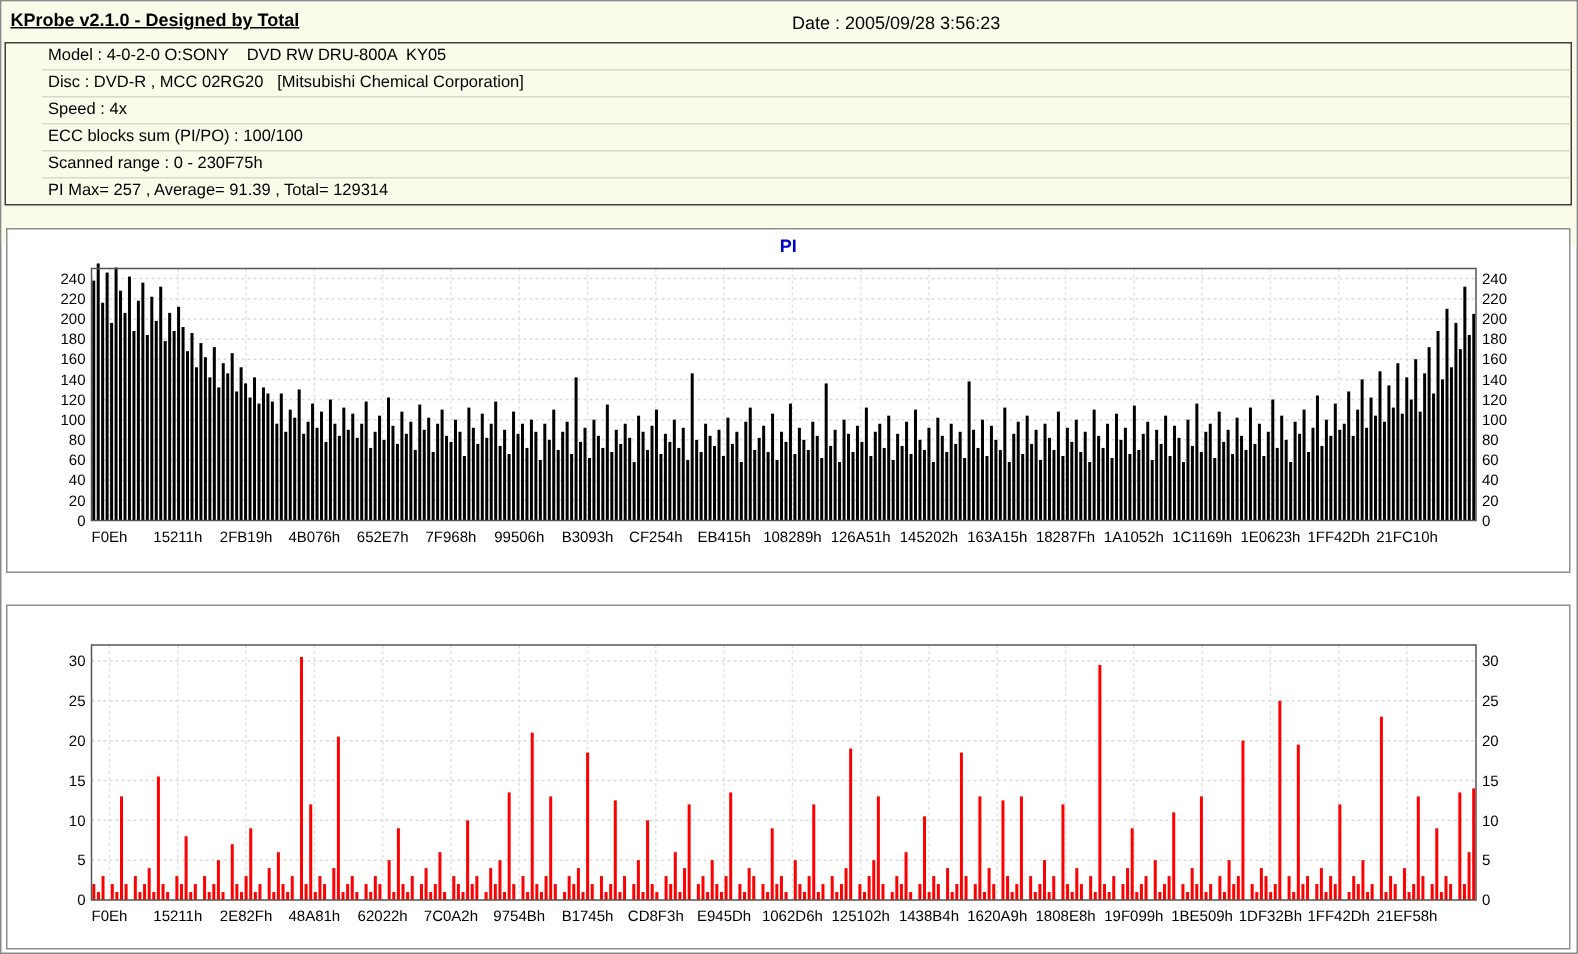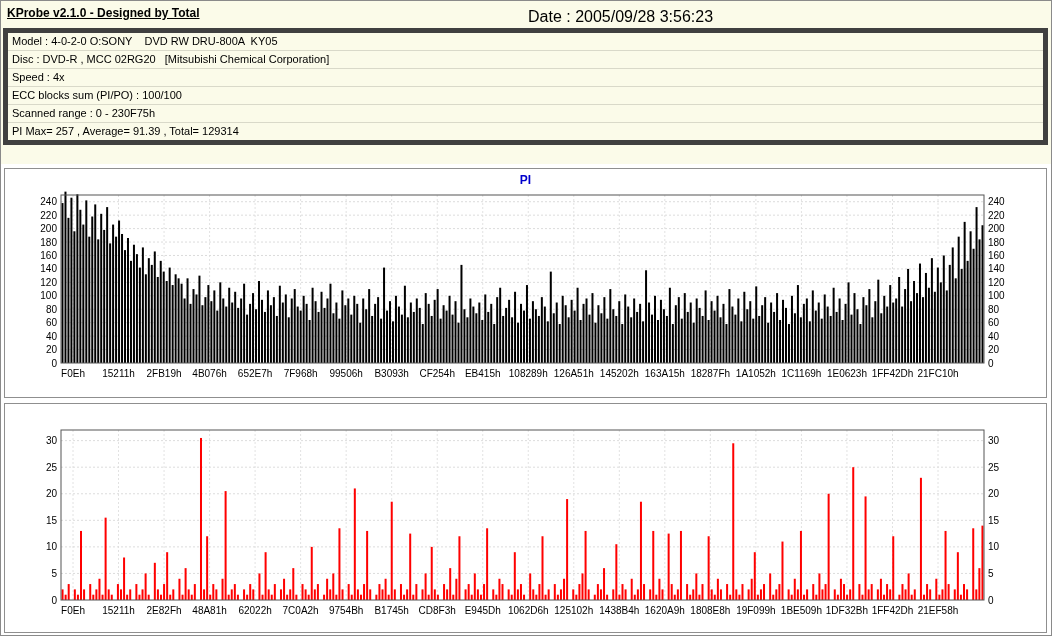--- a/index.html
+++ b/index.html
@@ -1,24 +1,24 @@
 <!DOCTYPE html>
 <html><head>
 <meta charset="utf-8">
 <style>
   html,body{margin:0;padding:0;background:#ffffff;font-family:"Liberation Sans",sans-serif;}
   .app{position:relative;width:1052px;height:636px;box-sizing:border-box;border:1px solid #8a8a8a;background:#ffffff;overflow:hidden;}
   .header{position:absolute;left:0;top:0;width:100%;height:163px;background:#fbfbe9;}
   .app-title{position:absolute;left:6px;top:5px;font-size:12px;font-weight:bold;text-decoration:underline;color:#000;}
-  .scan-date{position:absolute;left:527px;top:7px;font-size:16px;color:#000;}
-  .infobox{position:absolute;left:2px;top:27px;right:3px;border:5px solid #404040;}
+  .scan-date{position:absolute;left:527px;top:7px;font-size:12px;color:#000;}
+  .infobox{position:absolute;left:2px;top:27px;right:3px;border:1px solid #404040;padding-left:24px;}
   .inforow{height:17px;line-height:17px;font-size:11px;padding-left:4px;white-space:pre;border-bottom:1px solid #d9d9c9;color:#000;}
   .inforow:last-child{border-bottom:none;}
   .chart-panel{position:absolute;left:3px;width:1043px;background:#ffffff;border:1px solid #8f8f8f;box-sizing:border-box;}
-  #pi-panel{top:167px;height:230px;}
+  #pi-panel{top:151px;height:230px;}
   #po-panel{top:402px;height:230px;}
   .chart-title{text-align:center;font-size:12px;font-weight:bold;margin-top:4px;height:16px;}
   .chart-svg{position:absolute;left:0;top:22px;}
 </style>
 </head>
 <body>
 
 <div class="app">
 
   <div class="header">

